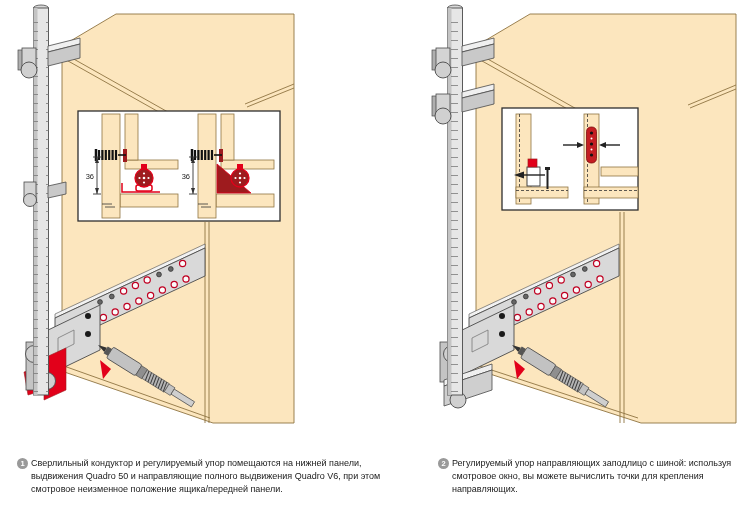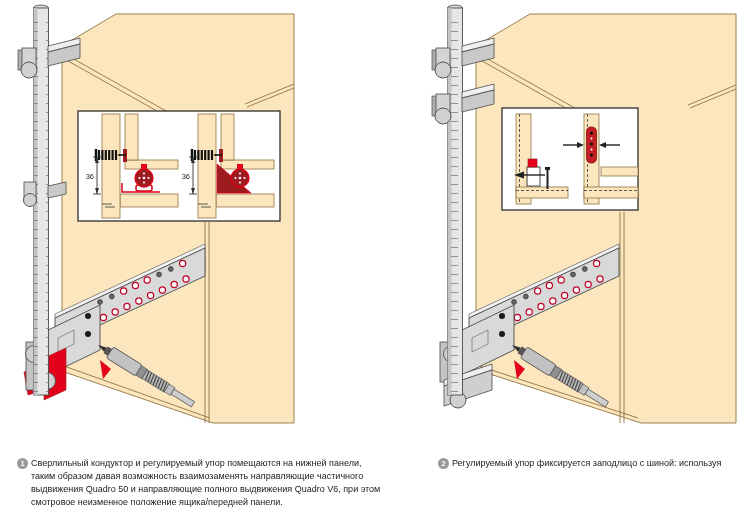--- a/index.html
+++ b/index.html
@@ -381,24 +381,25 @@
         <polygon points="599,145 606,142 606,148" fill="#222222"></polygon>
       </g>
     </g>
   </g>
 </svg>
 
 <div id="caption-1" class="caption">
   <span class="bullet">1</span>
   <div class="cap-lines">
     <div>Сверлильный кондуктор и регулируемый упор помещаются на нижней панели,</div>
-    <div>таким образом давая возможность взаимозаменять направляющие частичного</div>
     <div>выдвижения Quadro 50 и направляющие полного выдвижения Quadro V6, при этом</div>
     <div>смотровое неизменное положение ящика/передней панели.</div>
   </div>
 </div>
 
 <div id="caption-2" class="caption">
   <span class="bullet">2</span>
   <div class="cap-lines">
-    <div>Регулируемый упор фиксируется заподлицо с шиной: используя</div>
+    <div>Регулируемый упор направляющих заподлицо с шиной: используя</div>
+    <div>смотровое окно, вы можете вычислить точки для крепления</div>
+    <div>направляющих.</div>
   </div>
 </div>
 
 </body></html>

